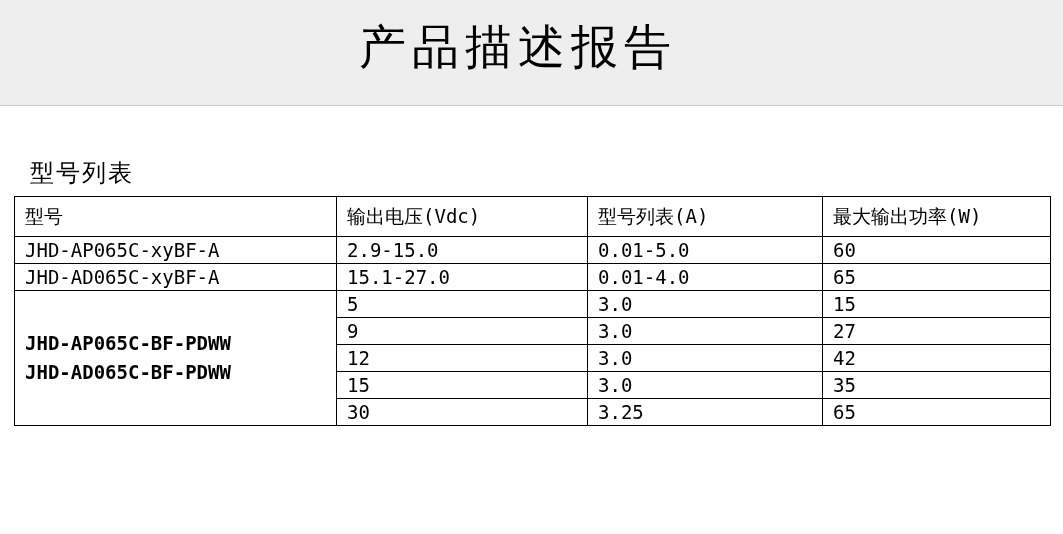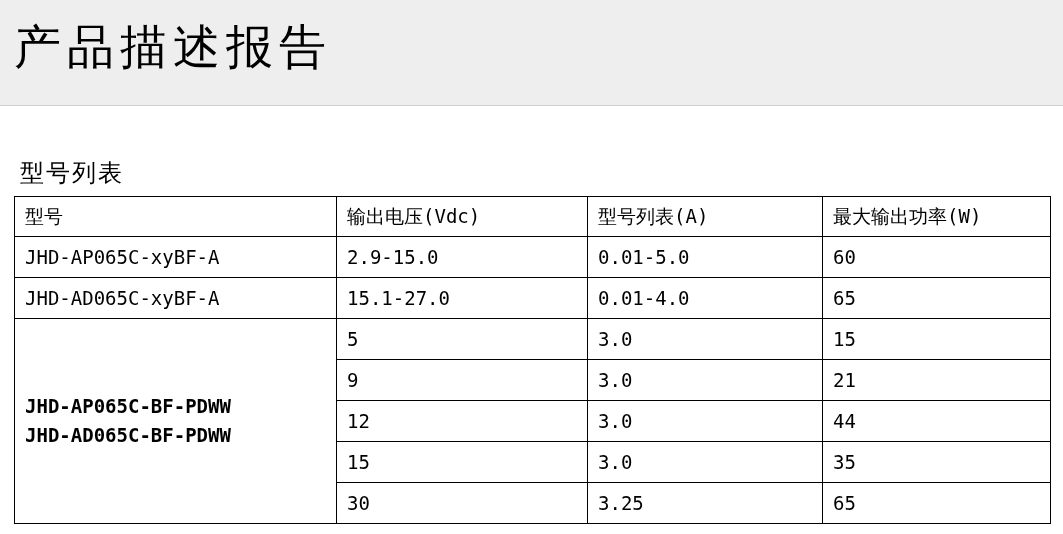--- a/index.html
+++ b/index.html
@@ -23,33 +23,33 @@
     position: absolute;
     left: 0;
     top: 0;
     width: 1063px;
     height: 105px;
     background: #eeeeee;
     border-bottom: 1px solid #cfcfcf;
   }
   .doc-title {
     position: absolute;
-    left: 14px;
+    left: 0;
     top: 16px;
     width: 1036px;
-    text-align: left;
+    text-align: center;
     font-family: "DejaVu Serif", serif;
     font-size: 47px;
     letter-spacing: 6px;
     color: #000000;
     white-space: nowrap;
   }
   .section-title {
     position: absolute;
-    left: 20px;
+    left: 30px;
     top: 157px;
     font-family: "DejaVu Serif", serif;
     font-size: 24px;
     letter-spacing: 2px;
     color: #000000;
   }
   table.spec {
     position: absolute;
     left: 14px;
     top: 196px;
@@ -60,21 +60,21 @@
   }
   table.spec td, table.spec th {
     border: 1px solid #000000;
     padding: 0 10px;
     font-family: "DejaVu Sans Mono", monospace;
     font-size: 19px;
     color: #000000;
     text-align: left;
     vertical-align: middle;
     font-weight: normal;
-    height: 41px;
+    height: 27px;
     box-sizing: border-box;
     letter-spacing: 0px;
     white-space: nowrap;
     overflow: hidden;
   }
   table.spec th {
     height: 40px;
   }
   col.c0 { width: 322px; }
   col.c1 { width: 251px; }
@@ -130,26 +130,26 @@
           <span class="m-line">JHD-AP065C-BF-PDWW</span>
           <span class="m-line">JHD-AD065C-BF-PDWW</span>
         </td>
         <td>5</td>
         <td>3.0</td>
         <td>15</td>
       </tr>
       <tr>
         <td>9</td>
         <td>3.0</td>
-        <td>21</td>
+        <td>27</td>
       </tr>
       <tr>
         <td>12</td>
         <td>3.0</td>
-        <td>44</td>
+        <td>42</td>
       </tr>
       <tr>
         <td>15</td>
         <td>3.0</td>
         <td>35</td>
       </tr>
       <tr>
         <td>30</td>
         <td>3.25</td>
         <td>65</td>

